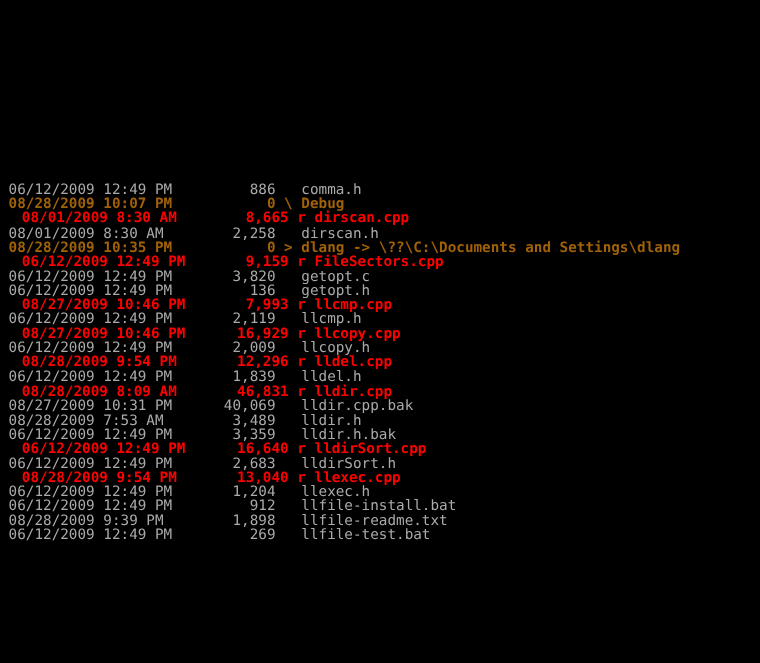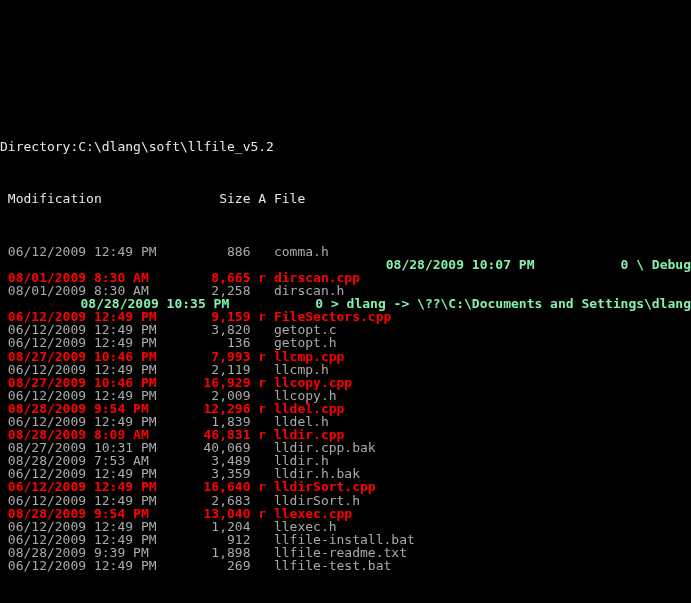--- a/index.html
+++ b/index.html
@@ -35,37 +35,35 @@
   .line {
     display: block;
     height: 13.1px;
     white-space: pre;
     font-family: "DejaVu Sans Mono", "Liberation Mono", monospace;
     font-size: 13px;
     line-height: 13.1px;
   }
   .c-gray   { color: #aaaaaa; }
   .c-white  { color: #e8e8e8; }
-  .c-red    { color: #ff0000; font-weight: bold; }
-  .c-yellow { color: #86efac; font-weight: bold; text-align: right; }
+  .c-red    { color: #ff0000; font-weight: bold; padding-left: 12px; }
+  .c-yellow { color: #a16207; font-weight: bold; }
   .blank { height: 13.1px; }
 </style>
 </head>
 <body>
 
 <div id="terminal">
   <div class="screen">
 
 
     <span class="line blank"> </span>
     <span class="line blank"> </span>
 
-    <span class="line c-white">Directory:C:\dlang\soft\llfile_v5.2</span>
 
-    <span class="line c-white" id="header-line"> Modification               Size A File</span>
 
     <span id="file-rows"><span class="line c-gray"> 06/12/2009 12:49 PM         886   comma.h</span><span class="line c-yellow"> 08/28/2009 10:07 PM           0 \ Debug</span><span class="line c-red"> 08/01/2009 8:30 AM        8,665 r dirscan.cpp</span><span class="line c-gray"> 08/01/2009 8:30 AM        2,258   dirscan.h</span><span class="line c-yellow"> 08/28/2009 10:35 PM           0 &gt; dlang -&gt; \??\C:\Documents and Settings\dlang</span><span class="line c-red"> 06/12/2009 12:49 PM       9,159 r FileSectors.cpp</span><span class="line c-gray"> 06/12/2009 12:49 PM       3,820   getopt.c</span><span class="line c-gray"> 06/12/2009 12:49 PM         136   getopt.h</span><span class="line c-red"> 08/27/2009 10:46 PM       7,993 r llcmp.cpp</span><span class="line c-gray"> 06/12/2009 12:49 PM       2,119   llcmp.h</span><span class="line c-red"> 08/27/2009 10:46 PM      16,929 r llcopy.cpp</span><span class="line c-gray"> 06/12/2009 12:49 PM       2,009   llcopy.h</span><span class="line c-red"> 08/28/2009 9:54 PM       12,296 r lldel.cpp</span><span class="line c-gray"> 06/12/2009 12:49 PM       1,839   lldel.h</span><span class="line c-red"> 08/28/2009 8:09 AM       46,831 r lldir.cpp</span><span class="line c-gray"> 08/27/2009 10:31 PM      40,069   lldir.cpp.bak</span><span class="line c-gray"> 08/28/2009 7:53 AM        3,489   lldir.h</span><span class="line c-gray"> 06/12/2009 12:49 PM       3,359   lldir.h.bak</span><span class="line c-red"> 06/12/2009 12:49 PM      16,640 r lldirSort.cpp</span><span class="line c-gray"> 06/12/2009 12:49 PM       2,683   lldirSort.h</span><span class="line c-red"> 08/28/2009 9:54 PM       13,040 r llexec.cpp</span><span class="line c-gray"> 06/12/2009 12:49 PM       1,204   llexec.h</span><span class="line c-gray"> 06/12/2009 12:49 PM         912   llfile-install.bat</span><span class="line c-gray"> 08/28/2009 9:39 PM        1,898   llfile-readme.txt</span><span class="line c-gray"> 06/12/2009 12:49 PM         269   llfile-test.bat</span></span>
 
     
 
     
   </div>
 </div>
 
 </body></html>

